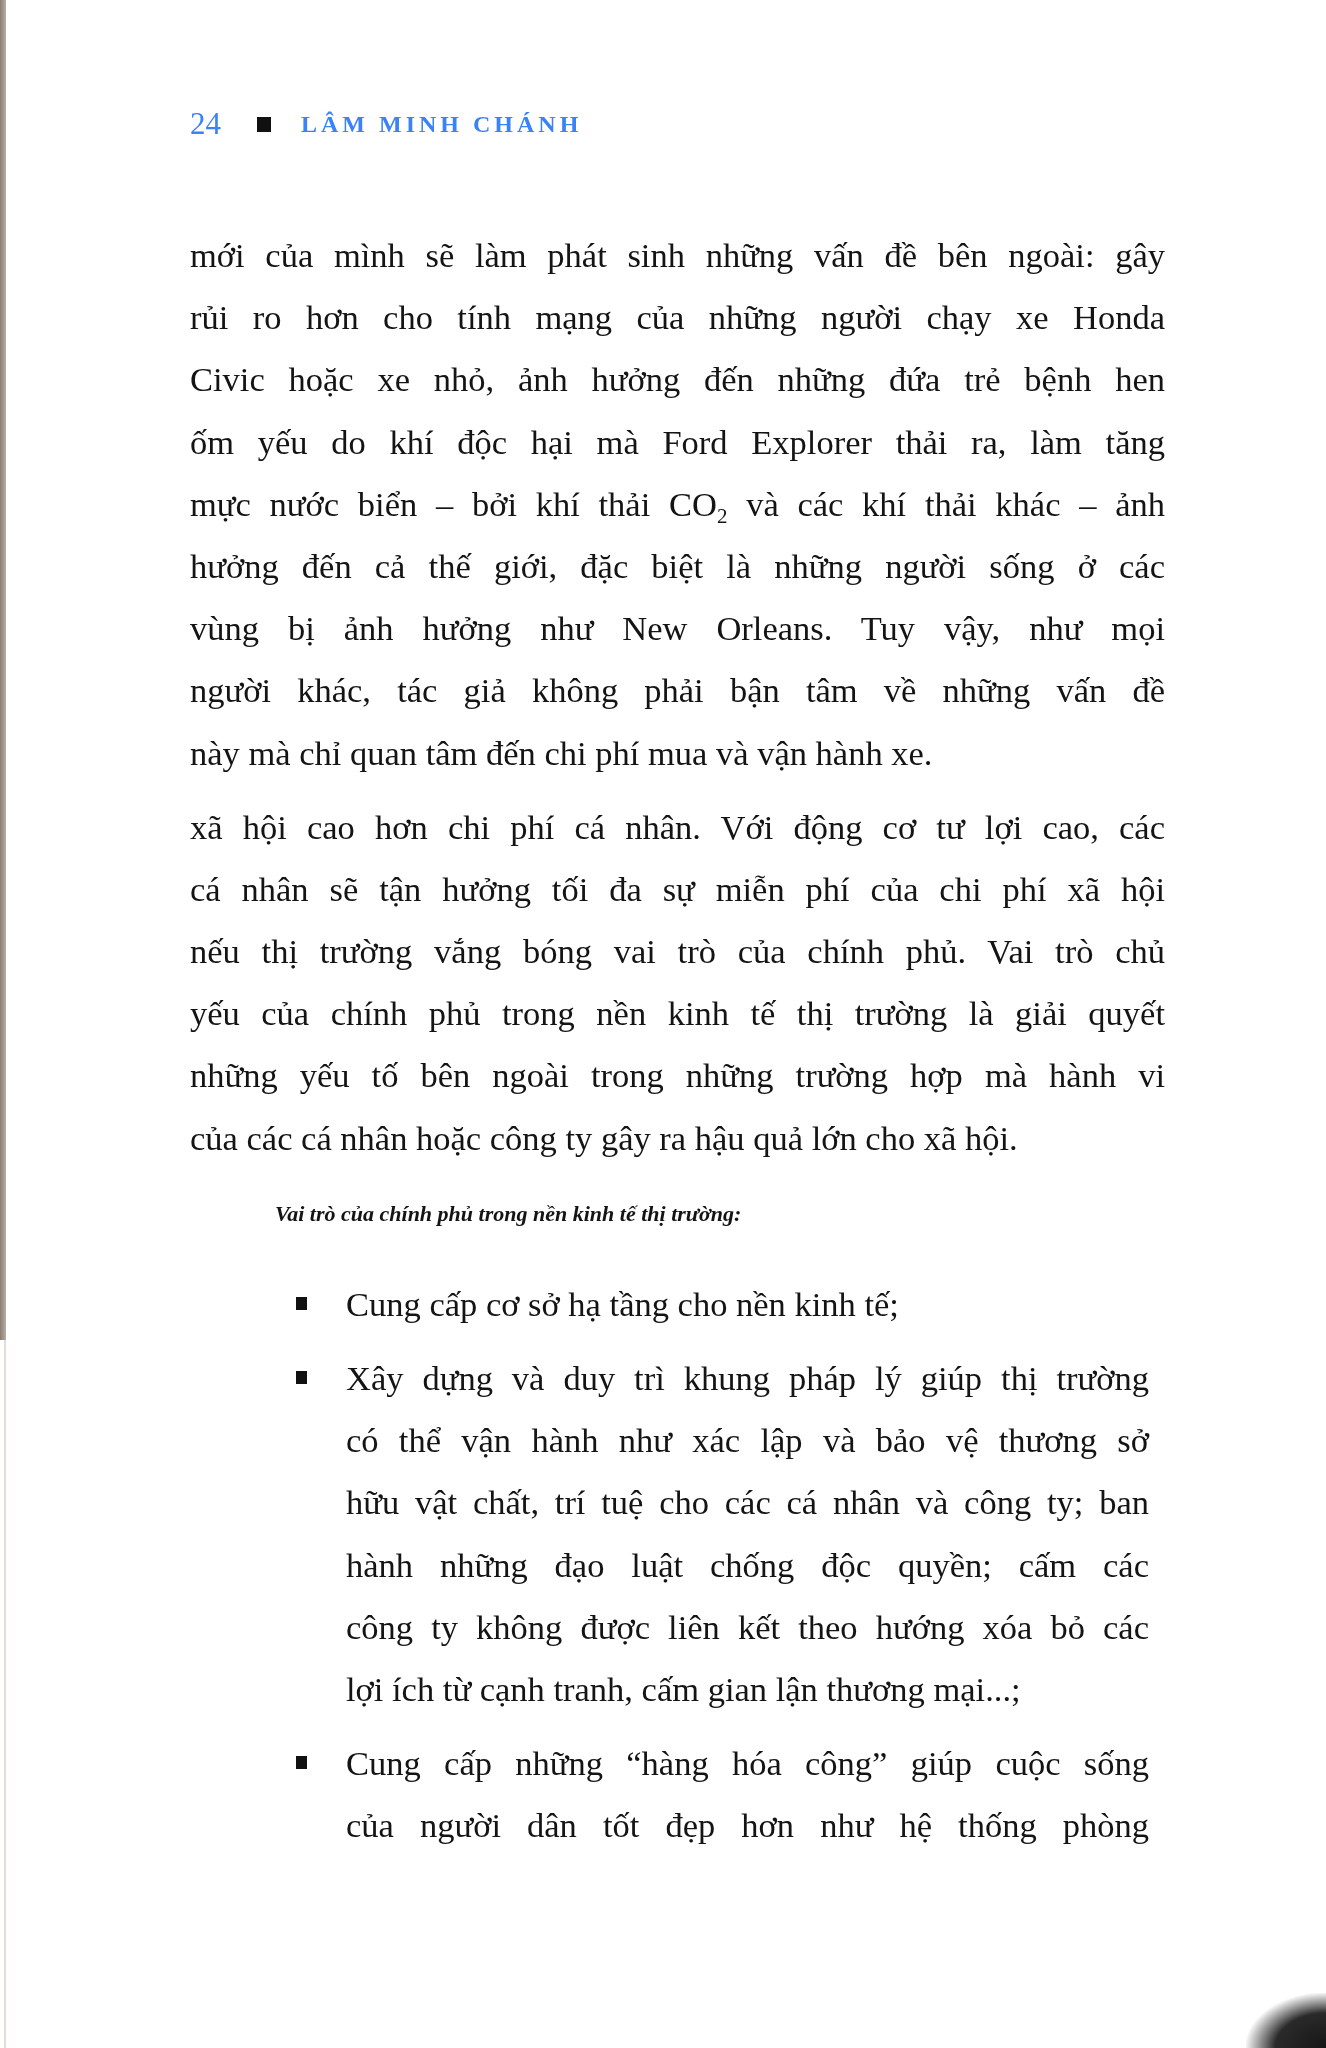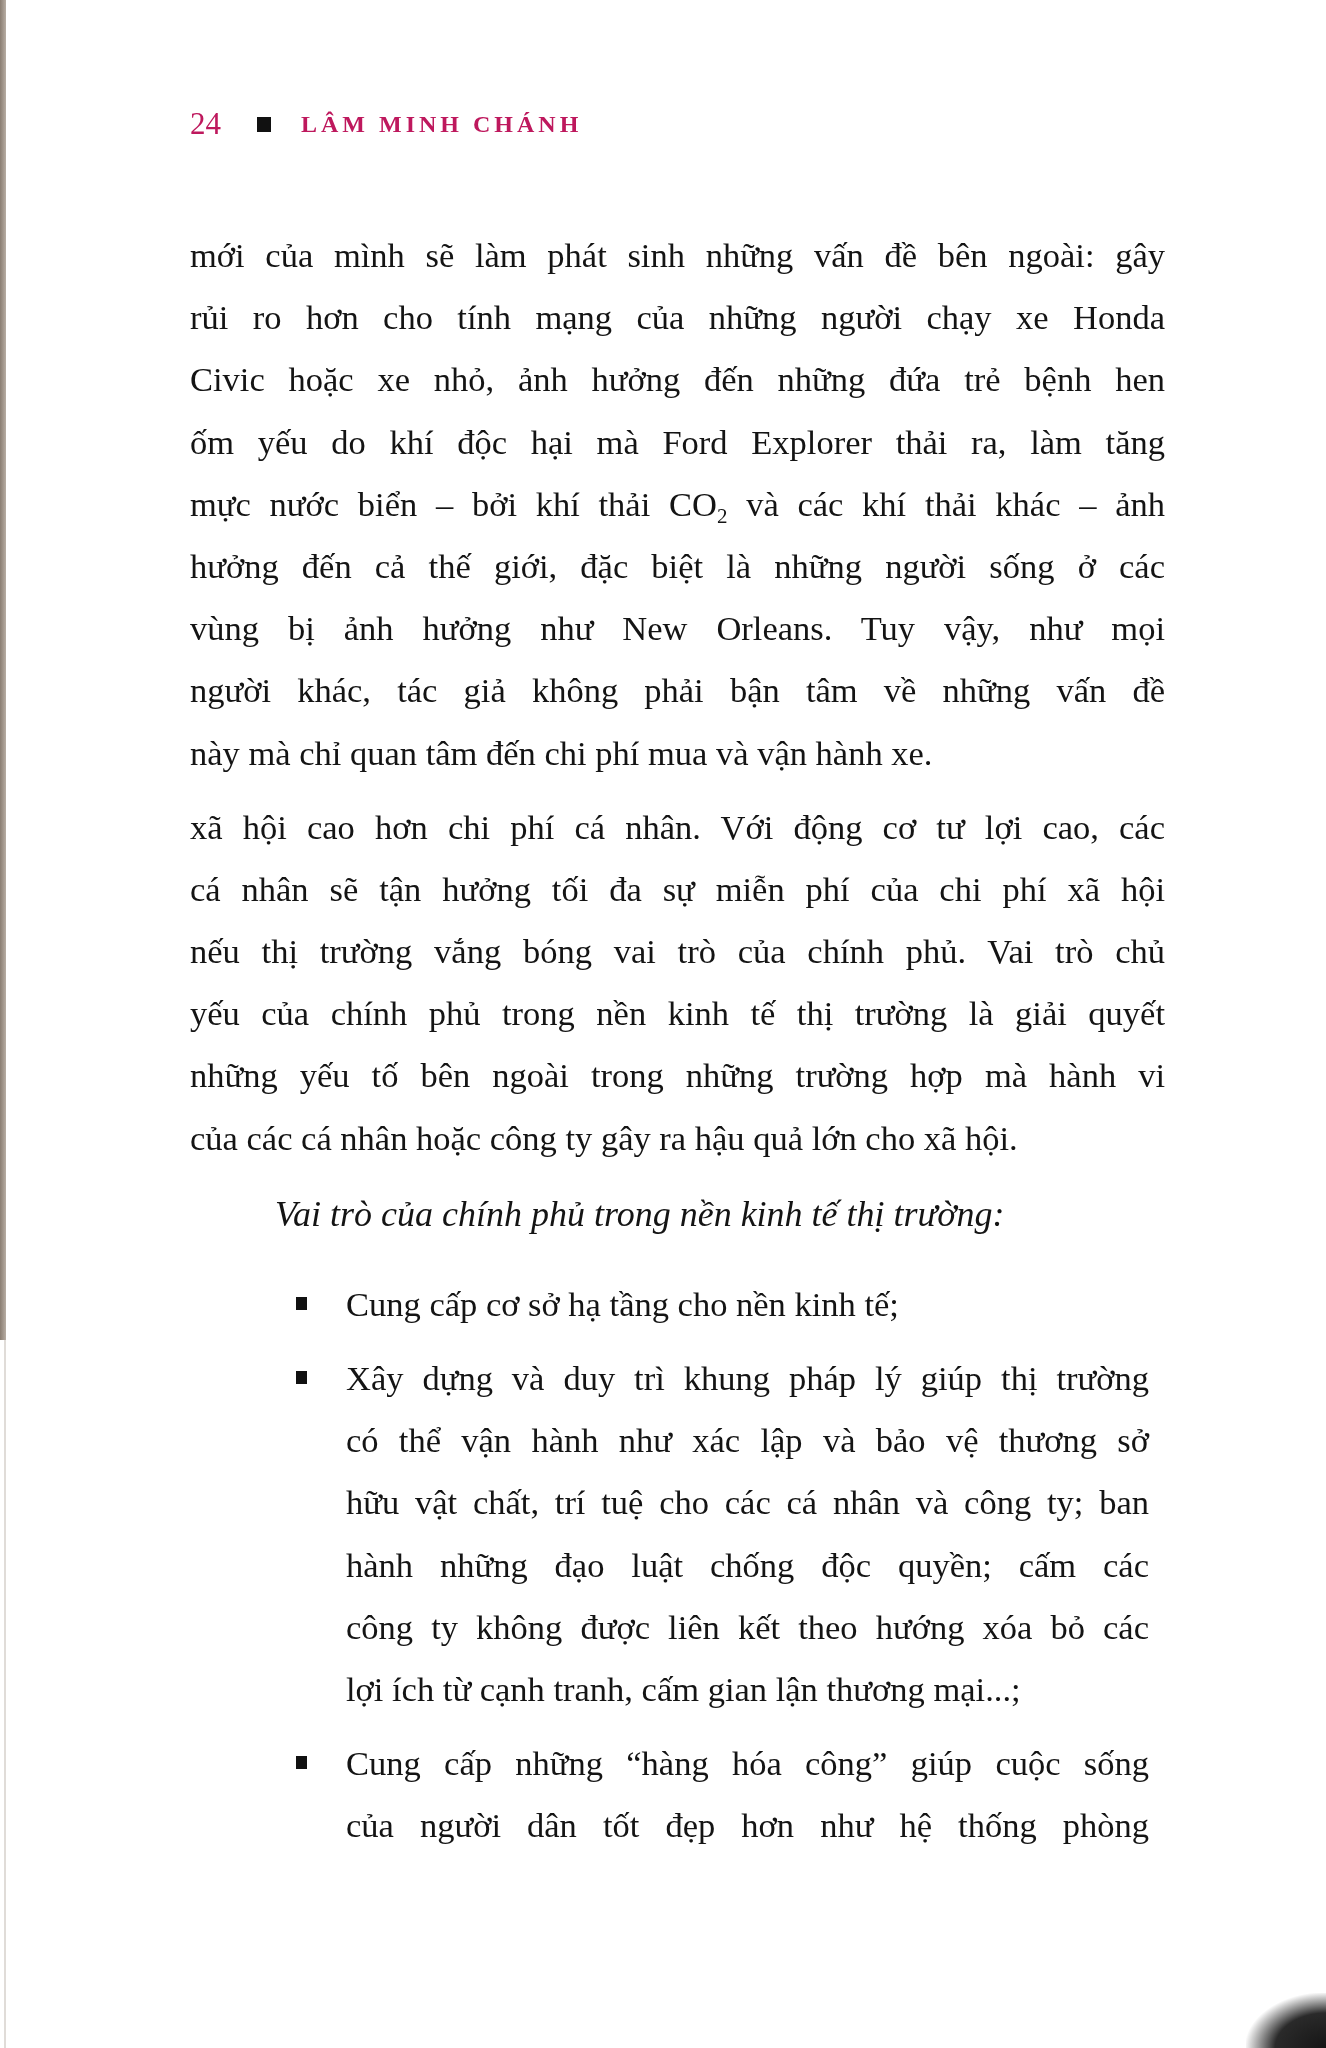--- a/index.html
+++ b/index.html
@@ -40,21 +40,21 @@
     background: radial-gradient(ellipse at 100% 100%, #151515 0%, #2a2a2a 45%, rgba(255,255,255,0) 72%);
   }
   .running-head {
     position: absolute;
     left: 190px;
     top: 104px;
     height: 40px;
     display: flex;
     align-items: center;
     font-size: 30px;
-    color: #be185d;
+    color: #3b82f6;
   }
   .page-number {
     font-size: 31px;
     letter-spacing: 0;
   }
   .head-square {
     display: inline-block;
     width: 14px;
     height: 15px;
     background: #111;
@@ -83,22 +83,22 @@
     text-align-last: left;
   }
   .indent {
     padding-left: 85px;
   }
   .gap-s { height: 12px; }
   .gap-m { height: 14px; }
   .heading-italic {
     padding-left: 85px;
     font-style: italic;
-    font-weight: normal;
-    font-size: 36px;
+    font-weight: bold;
+    font-size: 22px;
     height: 62px;
     line-height: 62px;
     white-space: nowrap;
   }
   .bullet-item {
     position: relative;
     padding-left: 140px;
   }
   .bullet {
     position: absolute;

